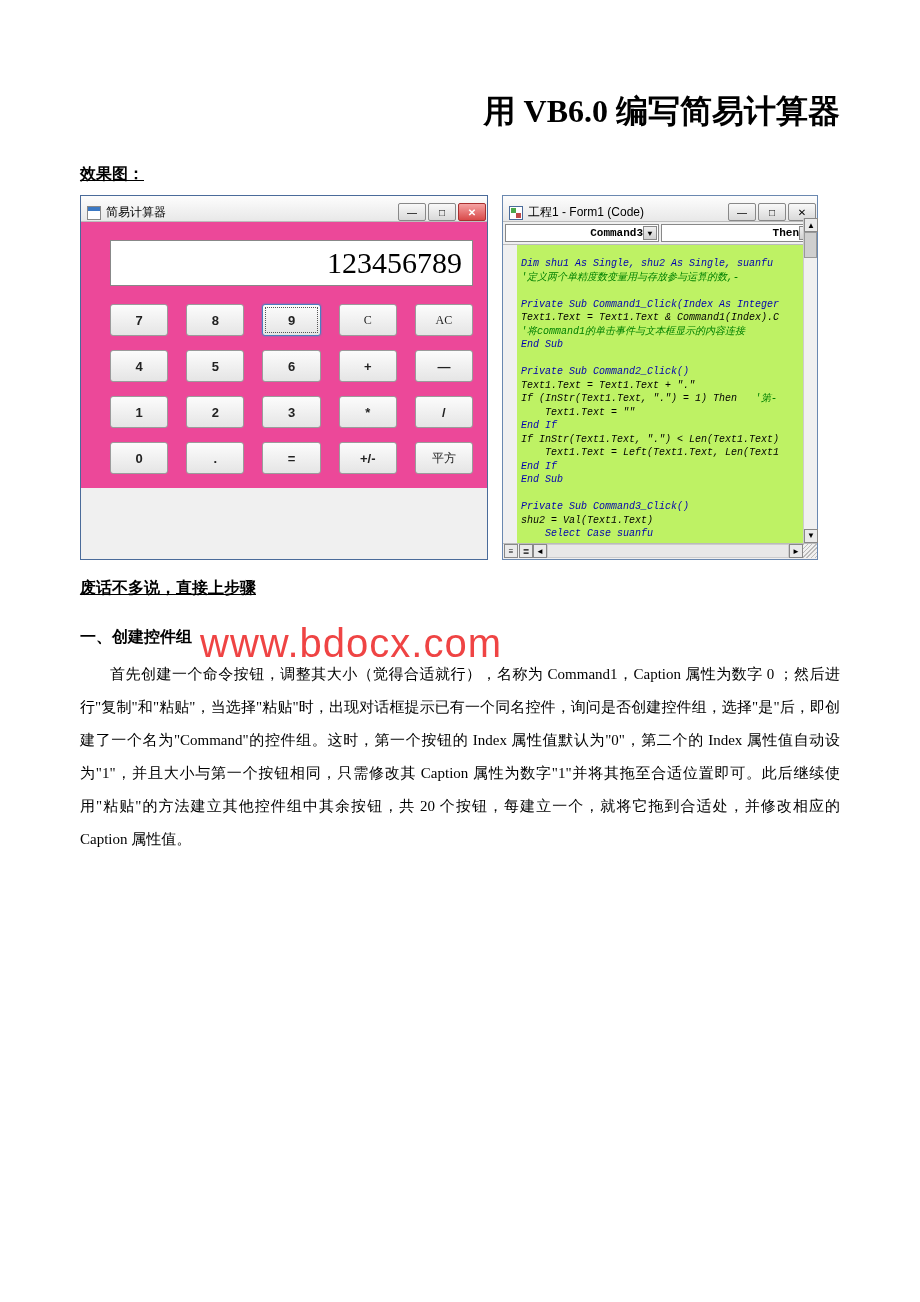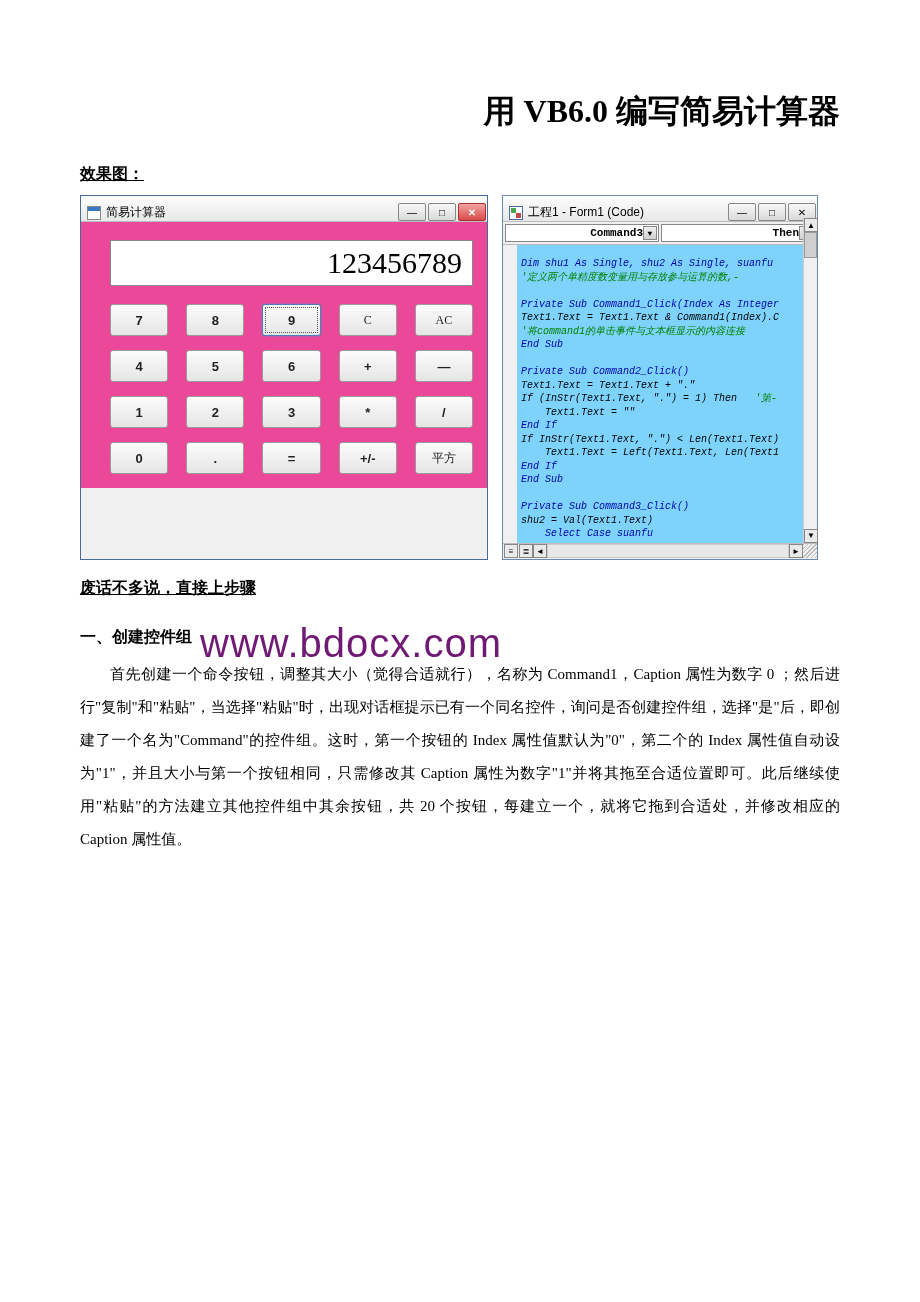--- a/index.html
+++ b/index.html
@@ -98,21 +98,21 @@
     display: flex; align-items: center; justify-content: center;
     color:#222;
   }
   .calc-btn.focused { outline: 1px dotted #555; outline-offset:-4px; border-color:#4a80c0; box-shadow:0 0 2px #4a80c0;}
   .btn-row-label { font-weight:normal; font-family:"SimSun","宋体"; font-size:12px;}
 
   
   .code-window {
     width: 316px;
     border: 1px solid #6a88b0;
-    background: #7dd3fc;
+    background: #bef264;
     font-family: Tahoma, Arial, sans-serif;
     display: flex; flex-direction: column;
   }
   .code-window .titlebar { background: linear-gradient(#fdfdfd,#e8e8e8); }
   .code-icon {
     width: 14px; height: 14px;
     background: #fff;
     border: 1px solid #4a6b9a;
     position: relative;
   }
@@ -183,21 +183,21 @@
   .body-text {
     font-size: 15px;
     line-height: 2.2;
     margin: 0;
     text-align: justify;
   }
   .indent { text-indent: 2em; }
   .watermark {
     position: absolute;
     font-size: 40px;
-    color: #701a75;
+    color: #ef4444;
     font-family: Arial, sans-serif;
     letter-spacing: 1px;
     pointer-events: none;
     z-index: -1;
   }
   .wm-wrap{ position:relative; }
 </style>
 </head>
 <body>
 

